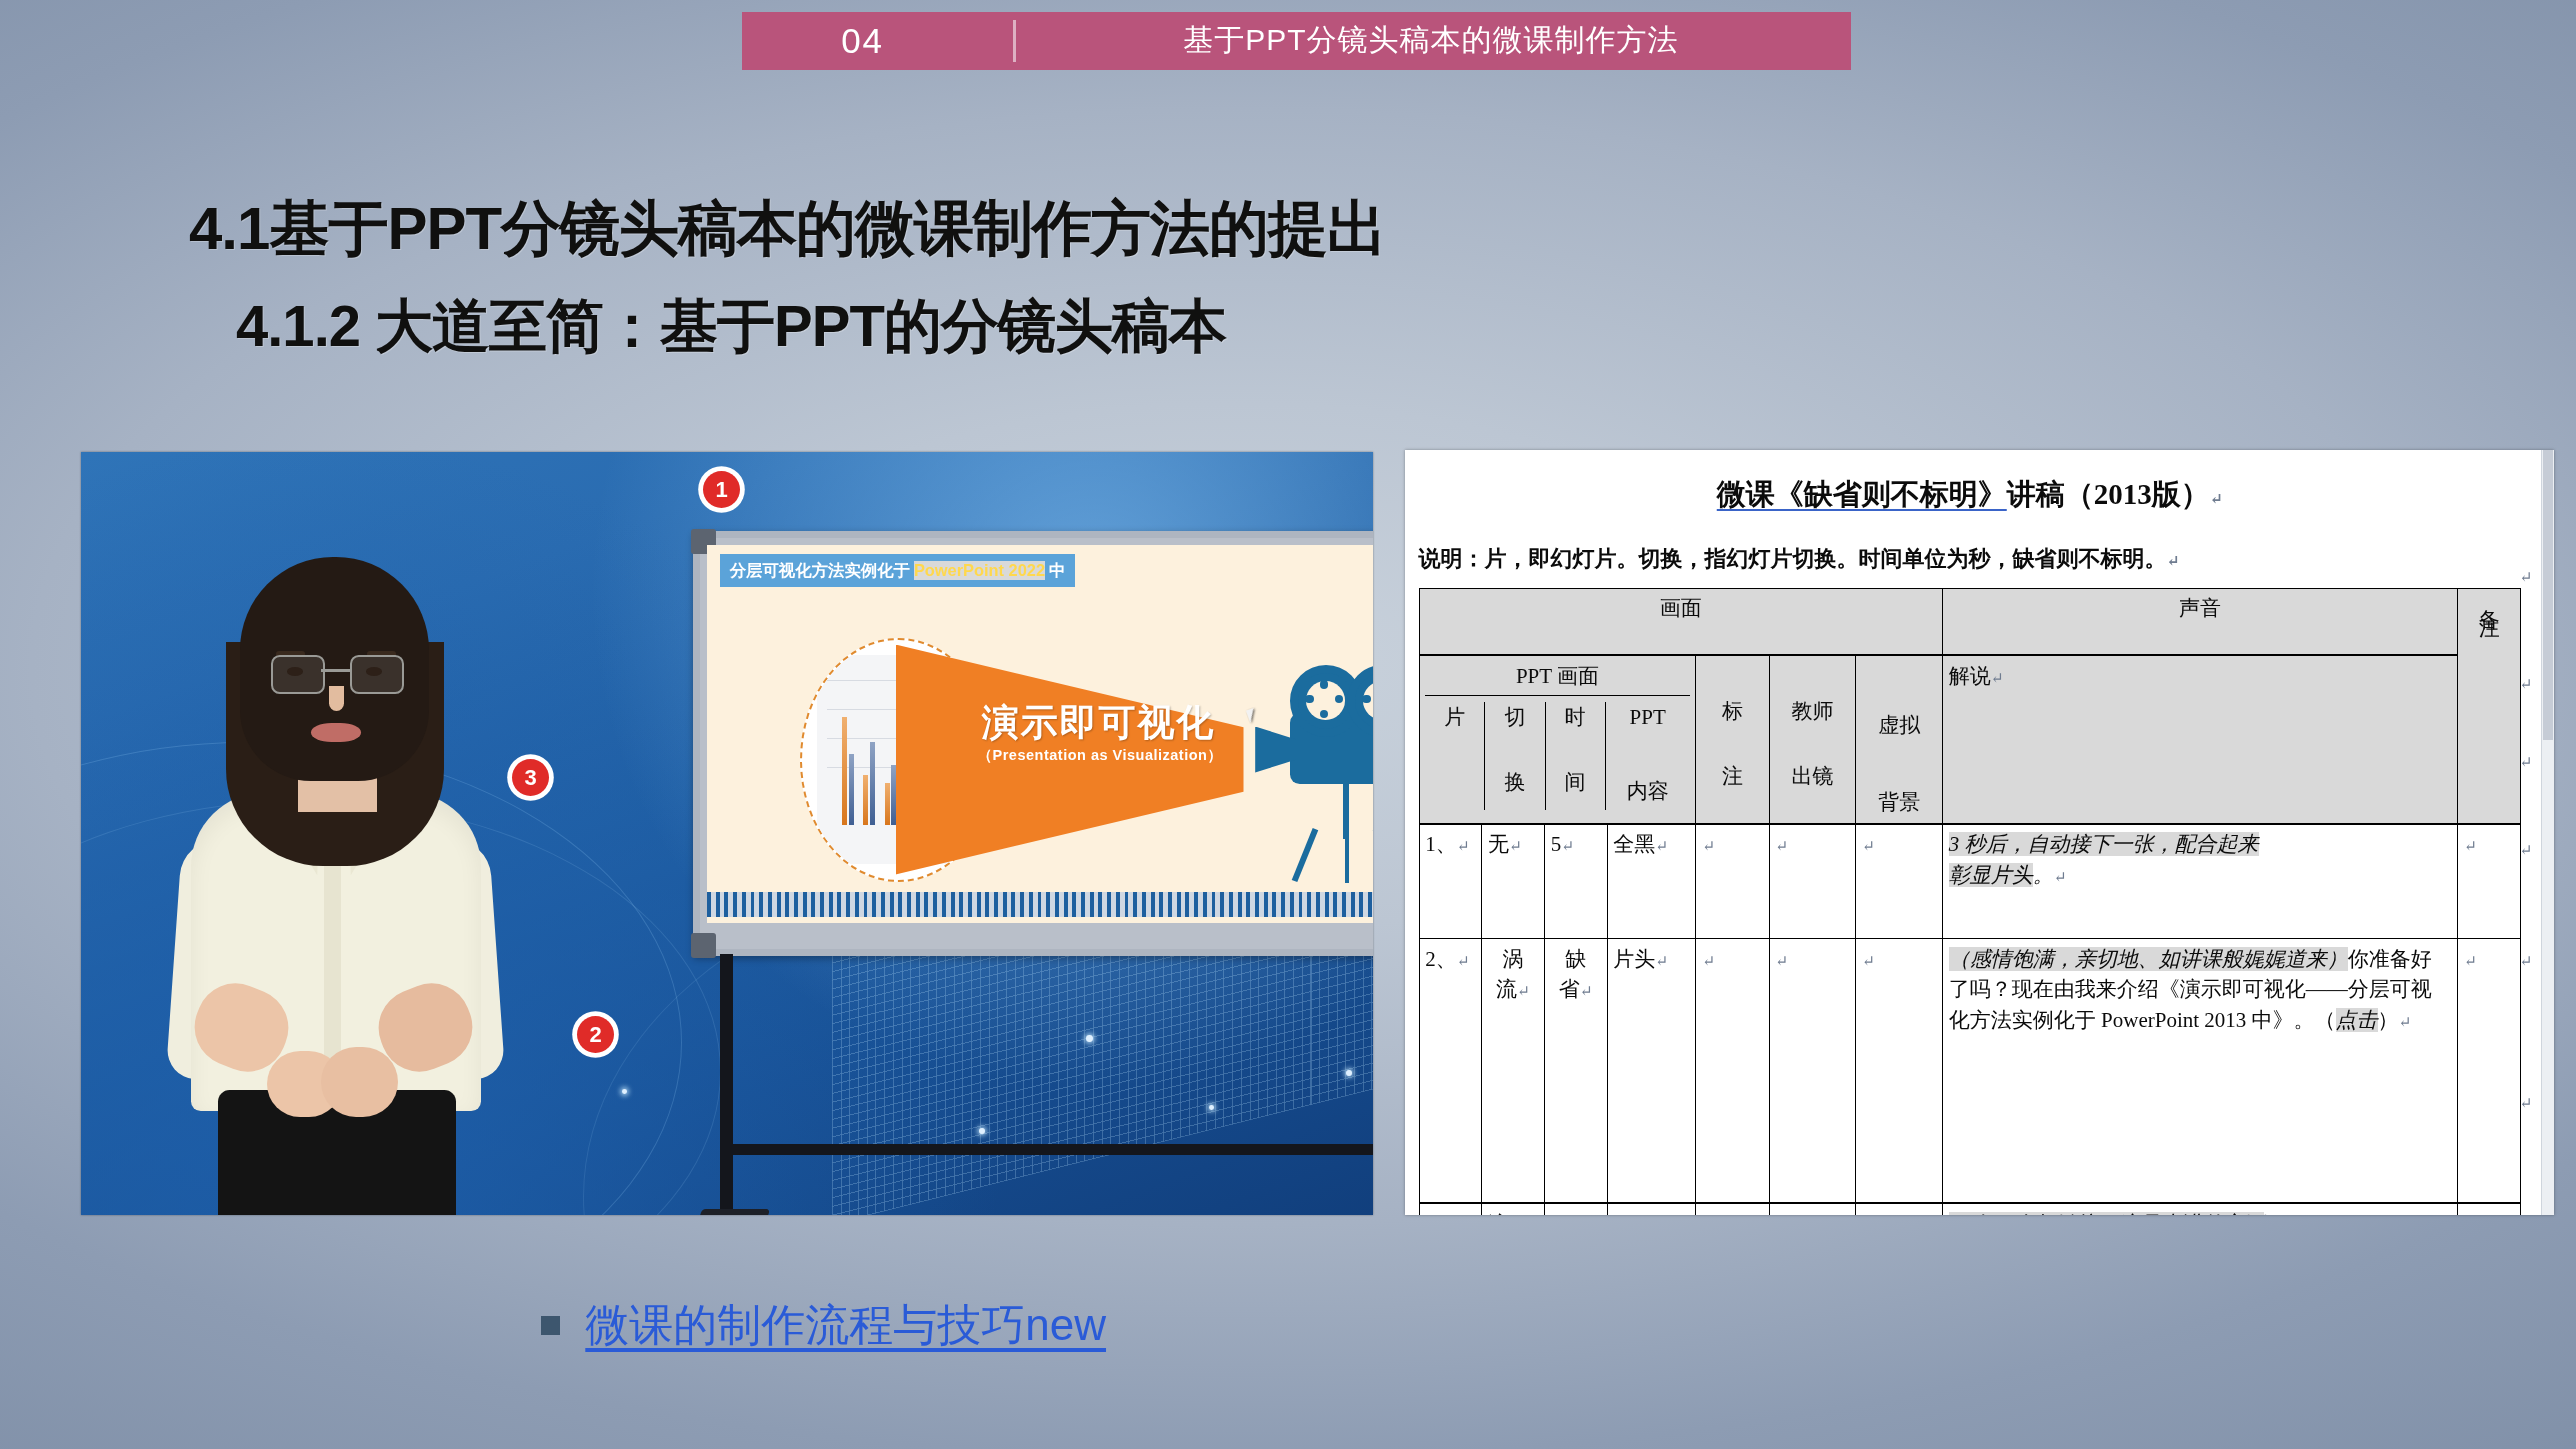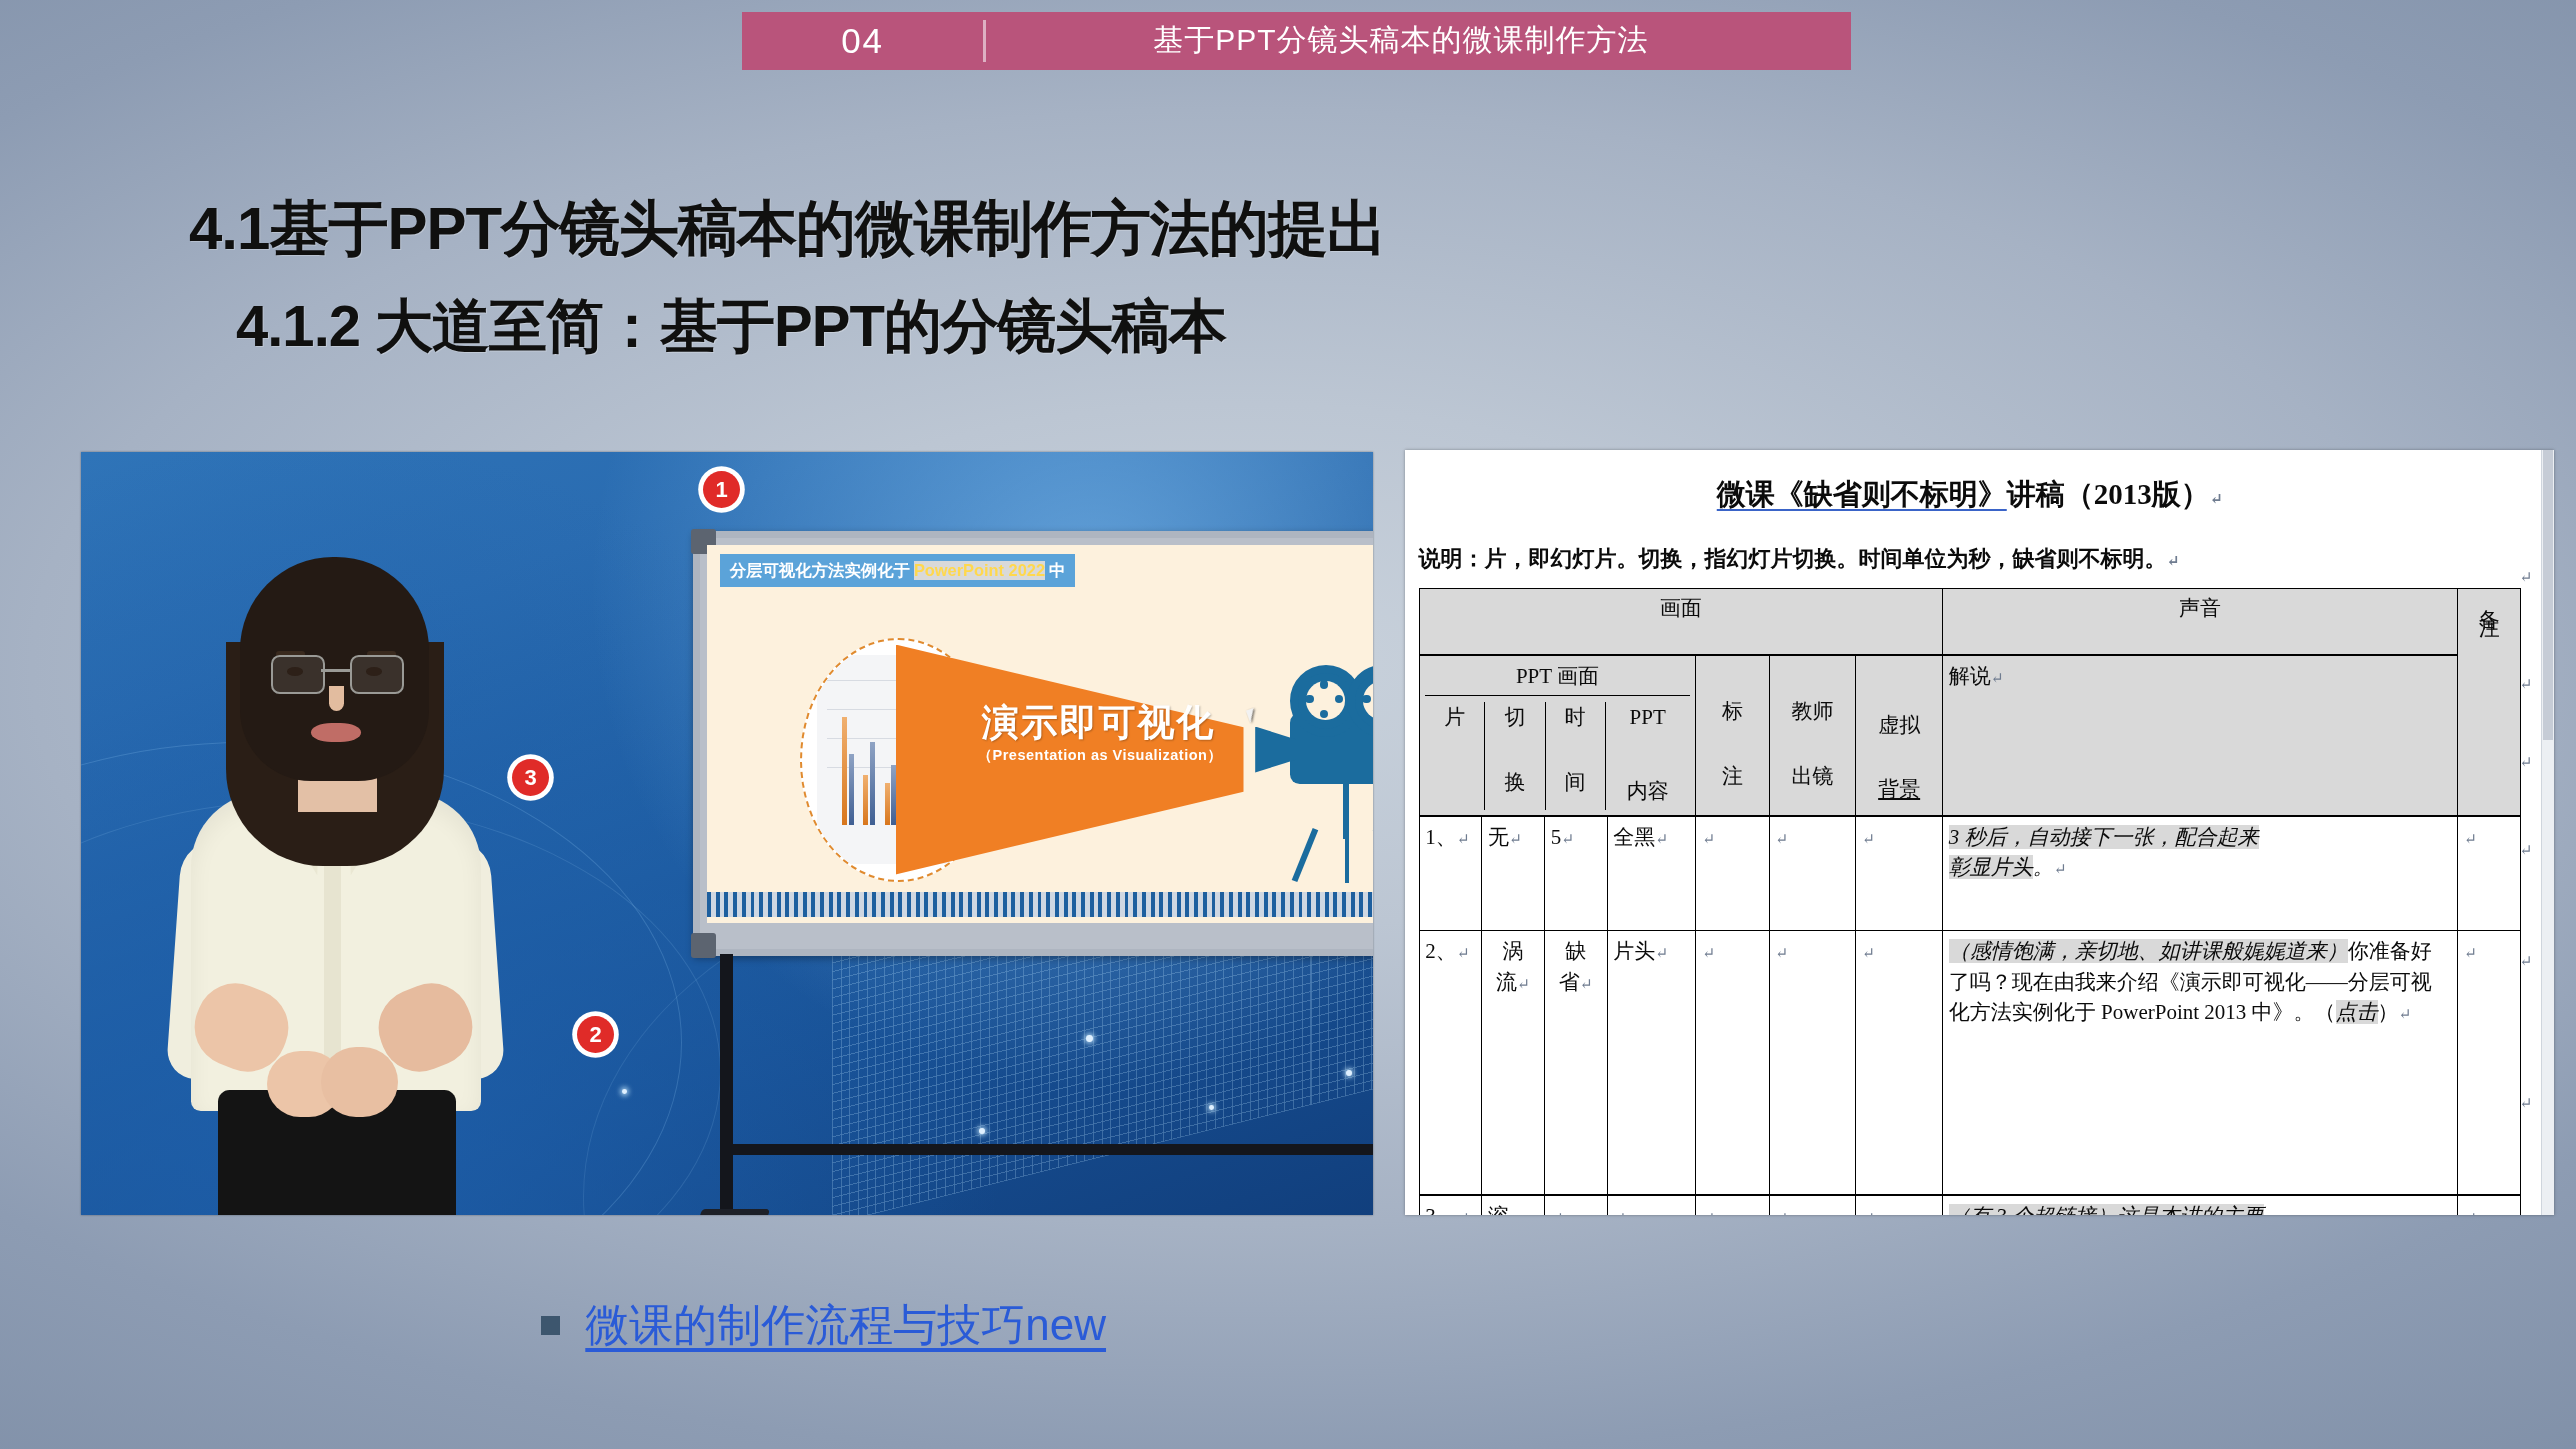--- a/index.html
+++ b/index.html
@@ -9,21 +9,21 @@
     background:#8a9bb2;
   }
   #slide{
     position:relative;width:2576px;height:1450px;
     background:
       radial-gradient(ellipse 85% 70% at 48% 46%, #c9d2dc 0%, #bcc6d3 26%, #a6b2c4 55%, #8d9cb3 78%, #8090a8 100%);
   }
   
   #banner{
     position:absolute;left:742px;top:11.6px;width:1109px;height:58px;
-    background:#b9547b;display:flex;align-items:center;
+    background:#b9547b;display:flex;align-items:center;gap:30px;
   }
   #banner-num{
     width:241px;text-align:center;color:#ffffff;
     font-size:35px;letter-spacing:1.9px;font-weight:400;
   }
   #banner-div{width:2.9px;height:42px;background:#e3c2d0;opacity:.85;}
   #banner-title{
     flex:1;text-align:center;color:#ffffff;font-size:30px;
     letter-spacing:1px;padding-right:35px;font-weight:400;
   }
@@ -344,21 +344,21 @@
           <td class="hd" style="text-align:center;">
             <div style="margin-top:35px;">标</div>
             <div style="margin-top:35px;">注</div>
           </td>
           <td class="hd" style="text-align:center;">
             <div style="margin-top:35px;">教师</div>
             <div style="margin-top:35px;">出镜</div>
           </td>
           <td class="hd" style="text-align:center;">
             <div style="margin-top:49px;">虚拟</div>
-            <div style="margin-top:34px;text-decoration:underline;">背景</div>
+            <div style="margin-top:47px;">背景</div>
           </td>
           <td class="hd" style="text-align:left;">
             <span>解说</span><span class="pil">↵</span>
           </td>
         </tr>
 
         <tr>
           <td class="thick-t" style="height:104px;"><span>1、</span><span class="pil">↵</span></td>
           <td class="thick-t"><span>无</span><span class="pil">↵</span></td>
           <td class="thick-t"><span>5</span><span class="pil">↵</span></td>

